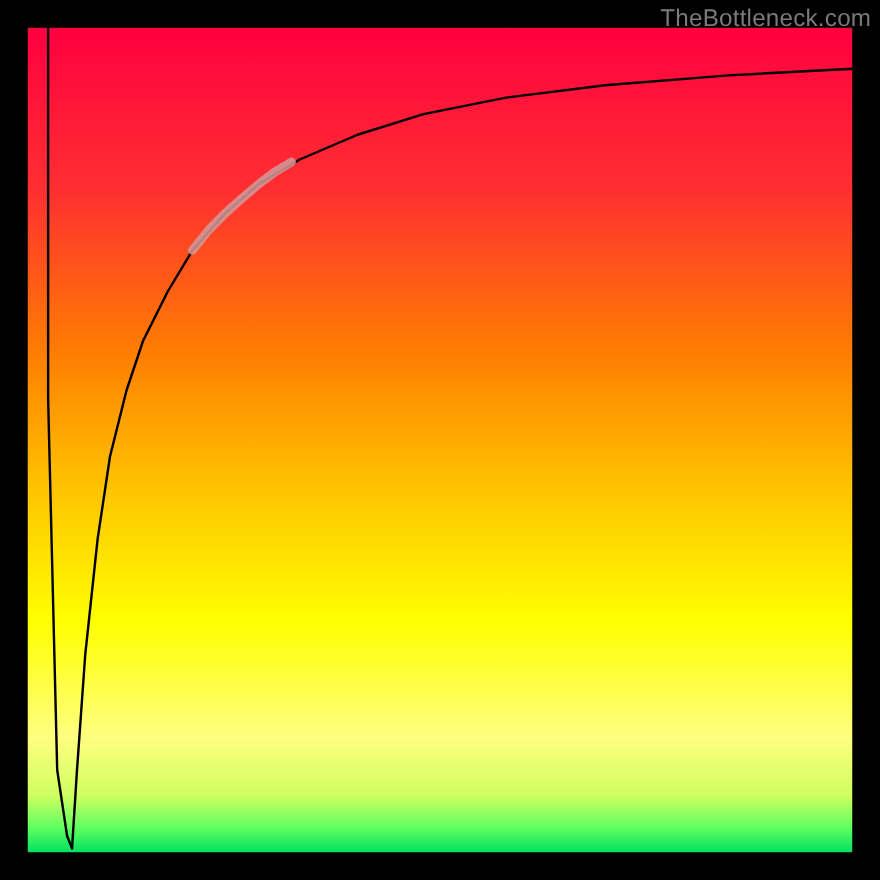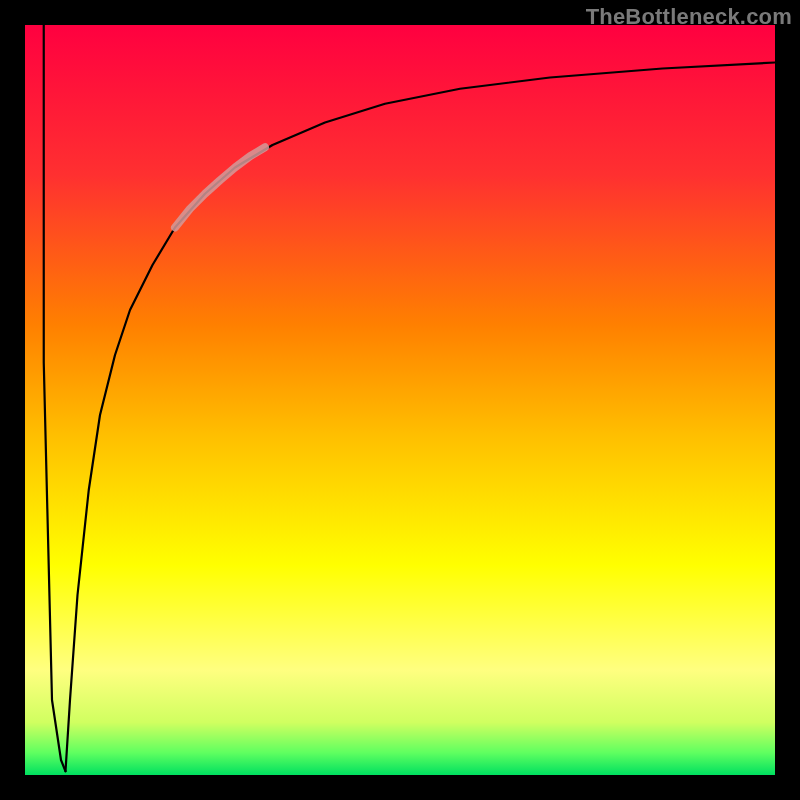--- a/index.html
+++ b/index.html
@@ -23,21 +23,21 @@
     top: 25px;
     width: 750px;
     height: 750px;
   }
   .attribution {
     position: absolute;
     top: 4px;
     right: 8px;
     color: #7a7a7a;
     font-size: 22px;
-    font-weight: 700;
+    font-weight: 400;
     letter-spacing: 0.2px;
     user-select: none;
   }
   svg { display: block; }
 </style>
 </head>
 <body>
 
 <div class="frame">
 

